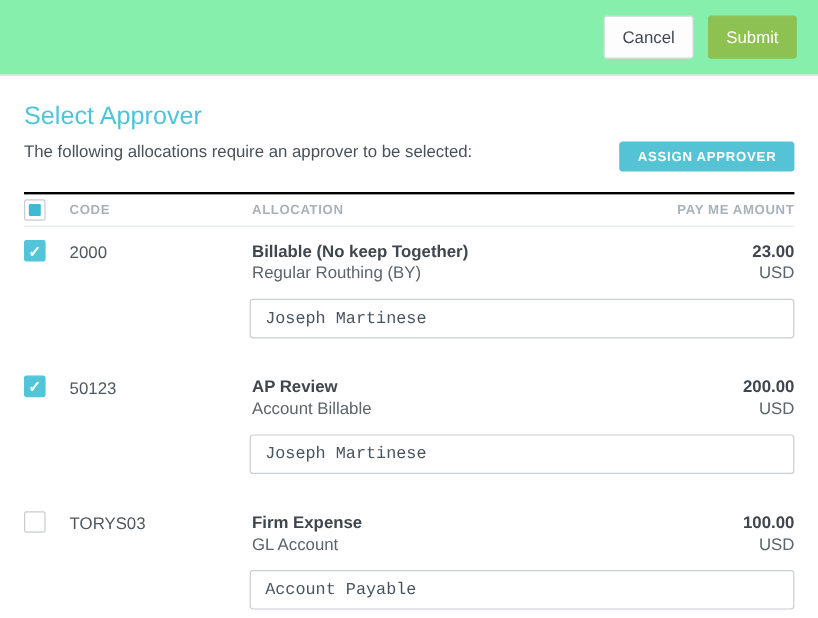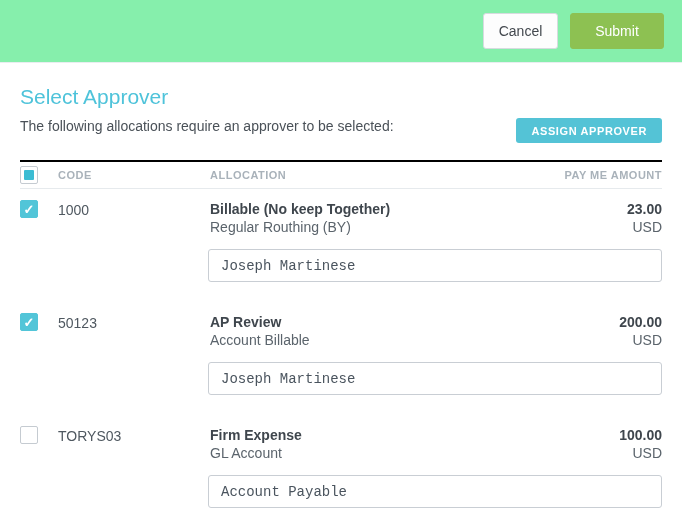--- a/index.html
+++ b/index.html
@@ -37,21 +37,21 @@
   .btn-cancel {
     background: #fdfdfd;
     border: 1px solid #d7dbdf;
     color: #43484e;
     width: 75px;
   }
   .btn-submit {
     background: #8dc152;
     border: 1px solid #8dc152;
     color: #ffffff;
-    width: 94px;
+    width: 74px;
   }
 
   
   .content { padding: 0 20px; }
 
   .page-title {
     margin-top: 21px;
     font-size: 21px;
     font-weight: 400;
     color: #4ec3da;
@@ -207,21 +207,21 @@
     </div>
 
     <div>
   <div class="row">
     <div class="row-main grid-cols">
       <div>
         <div class="checkbox checked">
           <span class="mark">✓</span>
         </div>
       </div>
-      <div class="cell-code">1000</div>
+      <div class="cell-code">2000</div>
       <div>
         <div class="alloc-title">Billable (No keep Together)</div>
         <div class="alloc-sub">Regular Routhing (BY)</div>
       </div>
       <div class="cell-amount">
         <div class="amount-value">23.00</div>
         <div class="amount-currency">USD</div>
       </div>
     </div>
     <div class="input-wrap">

